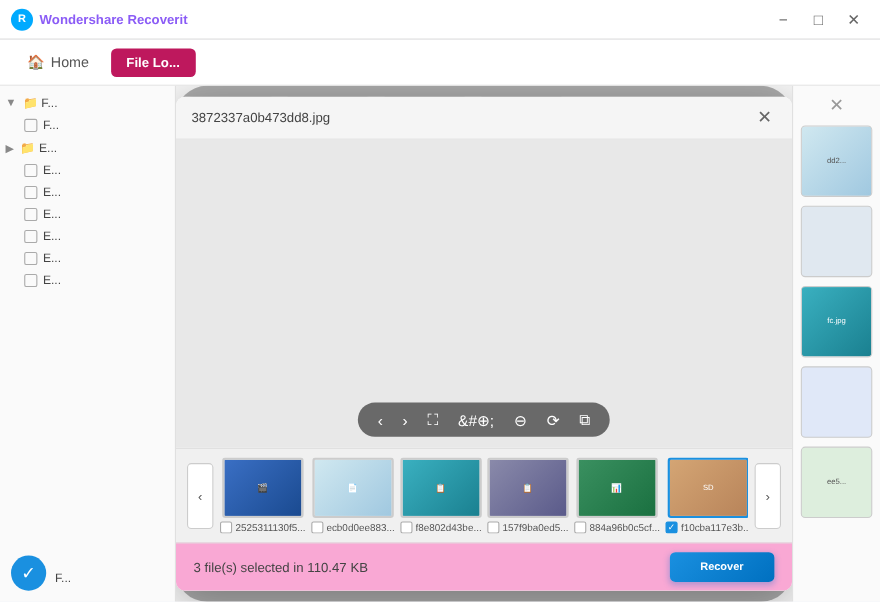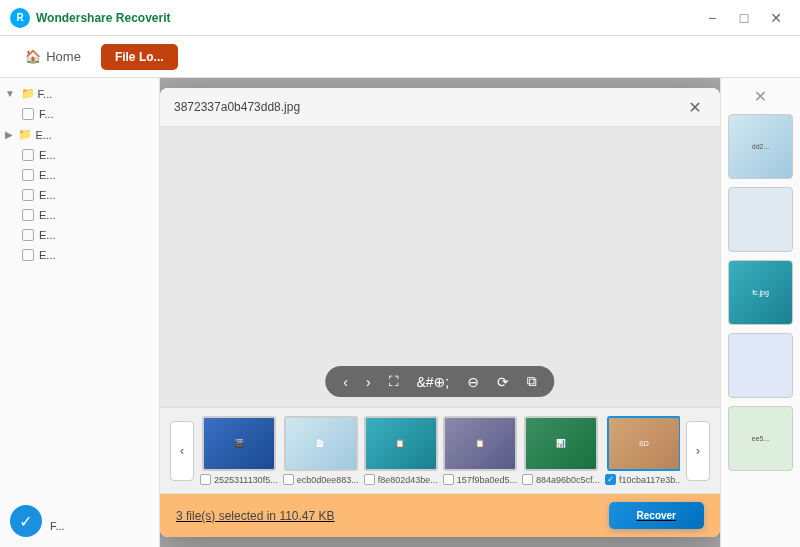--- a/index.html
+++ b/index.html
@@ -36,21 +36,21 @@
       border-radius: 50%;
       display: flex;
       align-items: center;
       justify-content: center;
       color: white;
       font-size: 10px;
       font-weight: bold;
     }
     .title-bar-logo-text {
       font-size: 12px;
-      color: #15803d;
+      color: #8b5cf6;
       font-weight: 600;
     }
     .title-bar-controls {
       display: flex;
       gap: 4px;
     }
     .title-bar-btn {
       width: 28px;
       height: 22px;
       border: none;
@@ -78,21 +78,21 @@
       display: flex;
       align-items: center;
       gap: 5px;
       padding: 5px 10px;
       border-radius: 5px;
       cursor: pointer;
       color: #555;
       font-size: 13px;
     }
     .file-location-btn {
-      background: #c2410c;
+      background: #be185d;
       color: white;
       border: none;
       padding: 6px 14px;
       border-radius: 5px;
       font-size: 12px;
       cursor: pointer;
       font-weight: 600;
     }
 
     
@@ -190,20 +190,21 @@
 
     
     .modal-overlay {
       position: absolute;
       top: 0; left: 0; right: 0; bottom: 0;
       background: rgba(0,0,0,0.3);
       display: flex;
       align-items: center;
       justify-content: center;
       z-index: 100;
+      border-radius: 28px;
     }
     .modal {
       background: #fff;
       border-radius: 8px;
       box-shadow: 0 8px 40px rgba(0,0,0,0.3);
       width: 620px;
       max-height: 520px;
       display: flex;
       flex-direction: column;
       overflow: hidden;
@@ -393,28 +394,27 @@
       font-size: 8px;
     }
     .strip-checkbox-row {
       display: flex;
       align-items: center;
       gap: 3px;
     }
 
     
     .modal-bottom-bar {
-      background: #fdba74;
+      background: #f9a8d4;
       border-top: 1px solid #e0e0e0;
       padding: 8px 16px;
       display: flex;
       align-items: center;
       justify-content: space-between;
       flex-shrink: 0;
-      text-decoration: underline;
     }
     .selected-info {
       font-size: 12px;
       color: #444;
     }
     .recover-btn {
       background: linear-gradient(135deg, #1a90e0, #0070c0);
       color: white;
       border: none;
       padding: 8px 28px;

